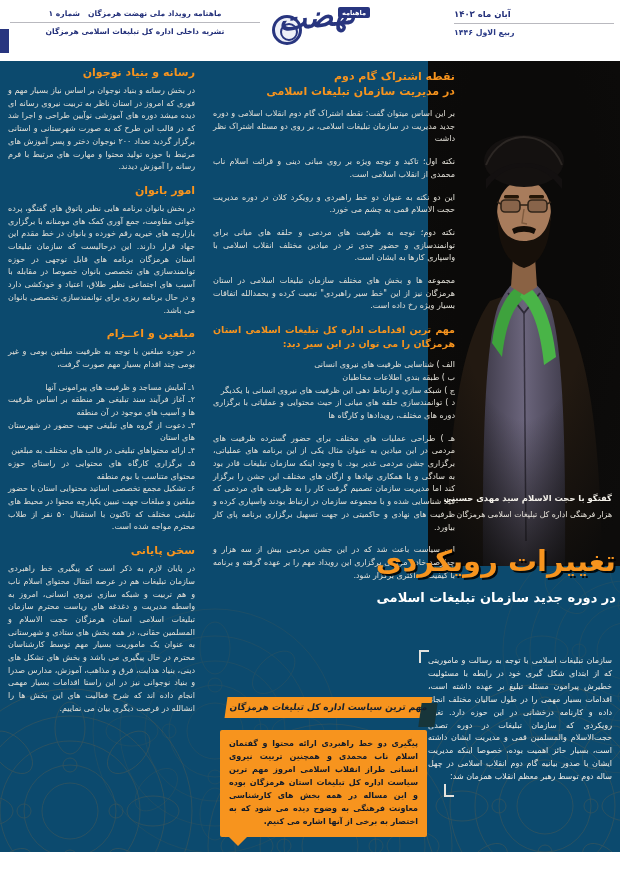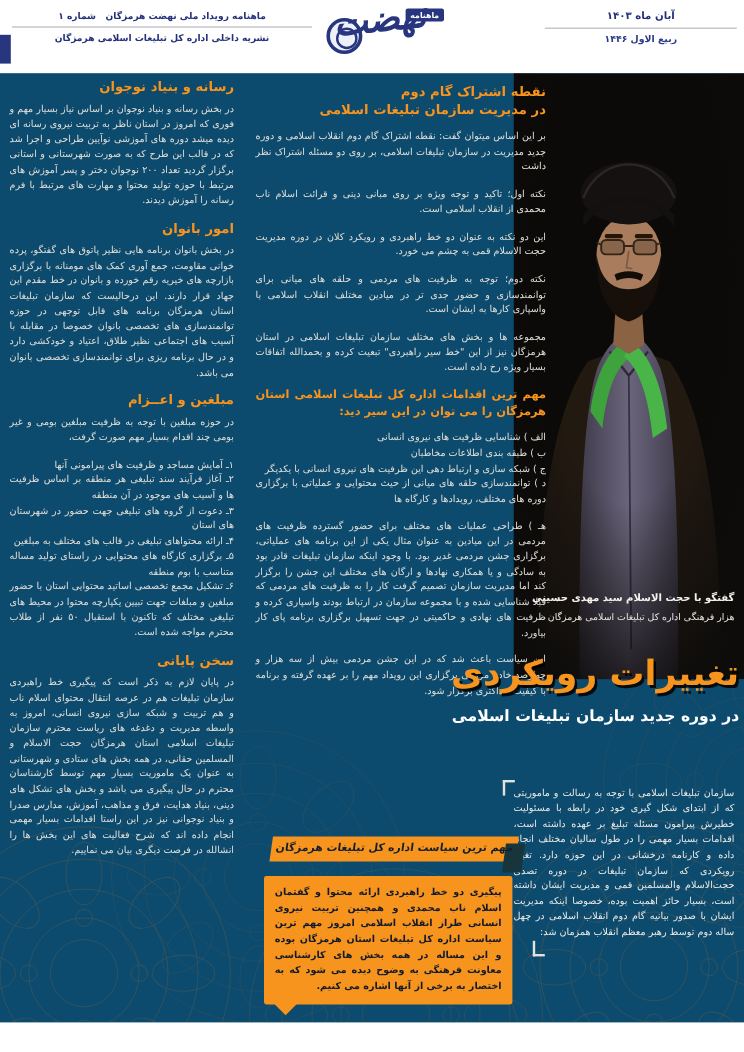--- a/index.html
+++ b/index.html
@@ -2,21 +2,21 @@
 <html lang="fa"><head>
 <meta charset="utf-8">
 <style>
   * { margin:0; padding:0; box-sizing:border-box; }
   html,body { background:#888; }
   body { font-family:"DejaVu Sans", sans-serif; }
   .page { position:relative; width:620px; height:877px; background:#ffffff; margin:0 auto; overflow:hidden; }
 
   
   .header { position:absolute; top:0; left:0; width:620px; height:57px; background:#fff; }
-  .hdr-right { position:absolute; top:9px; right:6px; width:160px; direction:rtl; text-align:center; color:#23307a; }
+  .hdr-right { position:absolute; top:9px; right:6px; width:160px; direction:rtl; text-align:left; color:#23307a; }
   .hdr-right .d1 { font-size:8.5px; font-weight:bold; }
   .hdr-right .rule { height:1px; background:#b9b9bf; margin:4px 0 4px 0; }
   .hdr-right .d2 { font-size:7.8px; font-weight:bold; color:#2a3a86; }
   .hdr-left { position:absolute; top:9px; left:10px; width:250px; direction:rtl; text-align:center; color:#23307a; }
   .hdr-left .l1 { font-size:7.6px; font-weight:bold; }
   .hdr-left .rule { height:1px; background:#b9b9bf; margin:4px 0 4px 0; }
   .hdr-left .l2 { font-size:7.6px; font-weight:bold; }
   .corner-tab { position:absolute; left:0; top:29px; width:9px; height:24px; background:#28357f; }
 
   .logo { position:absolute; left:258px; top:3px; width:112px; height:52px; }
@@ -170,21 +170,21 @@
       <p>در بخش بانوان برنامه هایی نظیر پاتوق های گفتگو، پرده خوانی مقاومت، جمع آوری کمک های مومنانه با برگزاری بازارچه های خیریه رقم خورده و بانوان در خط مقدم این جهاد قرار دارند. این درحالیست که سازمان تبلیغات استان هرمزگان برنامه های قابل توجهی در حوزه توانمندسازی های تخصصی بانوان خصوصا در مقابله با آسیب های اجتماعی نظیر طلاق، اعتیاد و خودکشی دارد و در حال برنامه ریزی برای توانمندسازی تخصصی بانوان می باشد.</p>
       <div class="gap"></div>
       <h3 class="sec">مبلغین و اعــزام</h3>
       <p>در حوزه مبلغین با توجه به ظرفیت مبلغین بومی و غیر بومی چند اقدام بسیار مهم صورت گرفت،</p>
       <div class="gap"></div>
       <div class="list">
         <p>۱ـ آمایش مساجد و ظرفیت های پیرامونی آنها</p>
         <p>۲ـ آغاز فرآیند سند تبلیغی هر منطقه بر اساس ظرفیت ها و آسیب های موجود در آن منطقه</p>
         <p>۳ـ دعوت از گروه های تبلیغی جهت حضور در شهرستان های استان</p>
         <p>۴ـ ارائه محتواهای تبلیغی در قالب های مختلف به مبلغین</p>
-        <p>۵ـ برگزاری کارگاه های محتوایی در راستای تولید مساله متناسب با بوم منطقه</p>
+        <p>۵ـ برگزاری کارگاه های محتوایی در راستای حوزه محتوای متناسب با بوم منطقه</p>
         <p>۶ـ تشکیل مجمع تخصصی اساتید محتوایی استان با حضور مبلغین و مبلغات جهت تبیین یکپارچه محتوا در محیط های تبلیغی مختلف که تاکنون با استقبال ۵۰ نفر از طلاب محترم مواجه شده است.</p>
       </div>
       <div class="gap"></div>
       <h3 class="sec">سخن پایانی</h3>
       <p>در پایان لازم به ذکر است که پیگیری خط راهبردی سازمان تبلیغات هم در عرصه انتقال محتوای اسلام ناب و هم تربیت و شبکه سازی نیروی انسانی، امروز به واسطه مدیریت و دغدغه های ریاست محترم سازمان تبلیغات اسلامی استان هرمزگان حجت الاسلام و المسلمین حقانی، در همه بخش های ستادی و شهرستانی به عنوان یک ماموریت بسیار مهم توسط کارشناسان محترم در حال پیگیری می باشد و بخش های تشکل های دینی، بنیاد هدایت، فرق و مذاهب، آموزش، مدارس صدرا و بنیاد نوجوانی نیز در این راستا اقدامات بسیار مهمی انجام داده اند که شرح فعالیت های این بخش ها را انشالله در فرصت دیگری بیان می نماییم.</p>
     </div>
 
     <div class="col col-mid">
       <div class="mid-h1">
         <div>نقطه اشتراک گام دوم</div>

